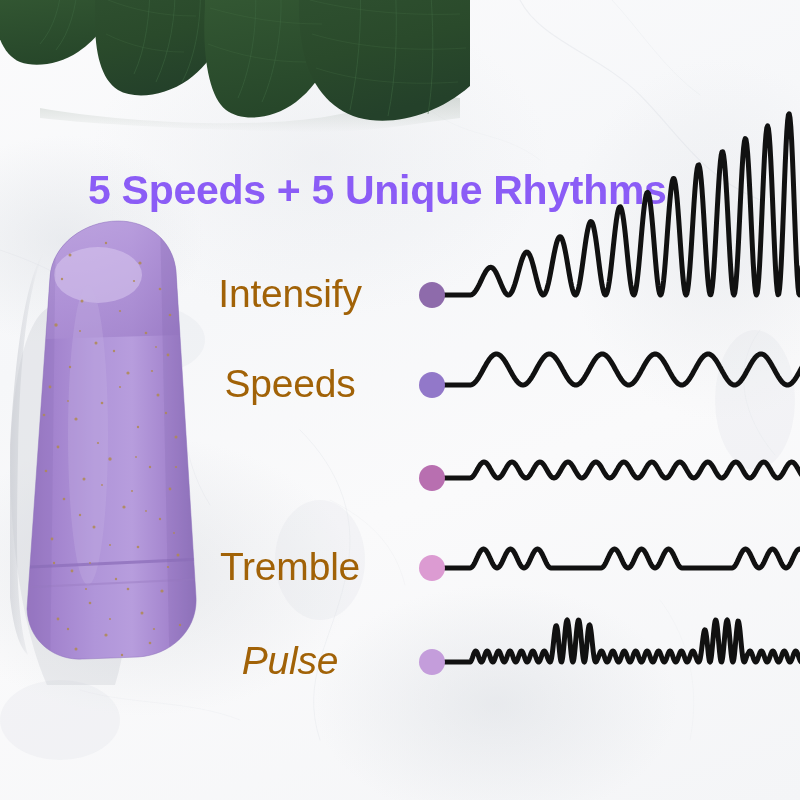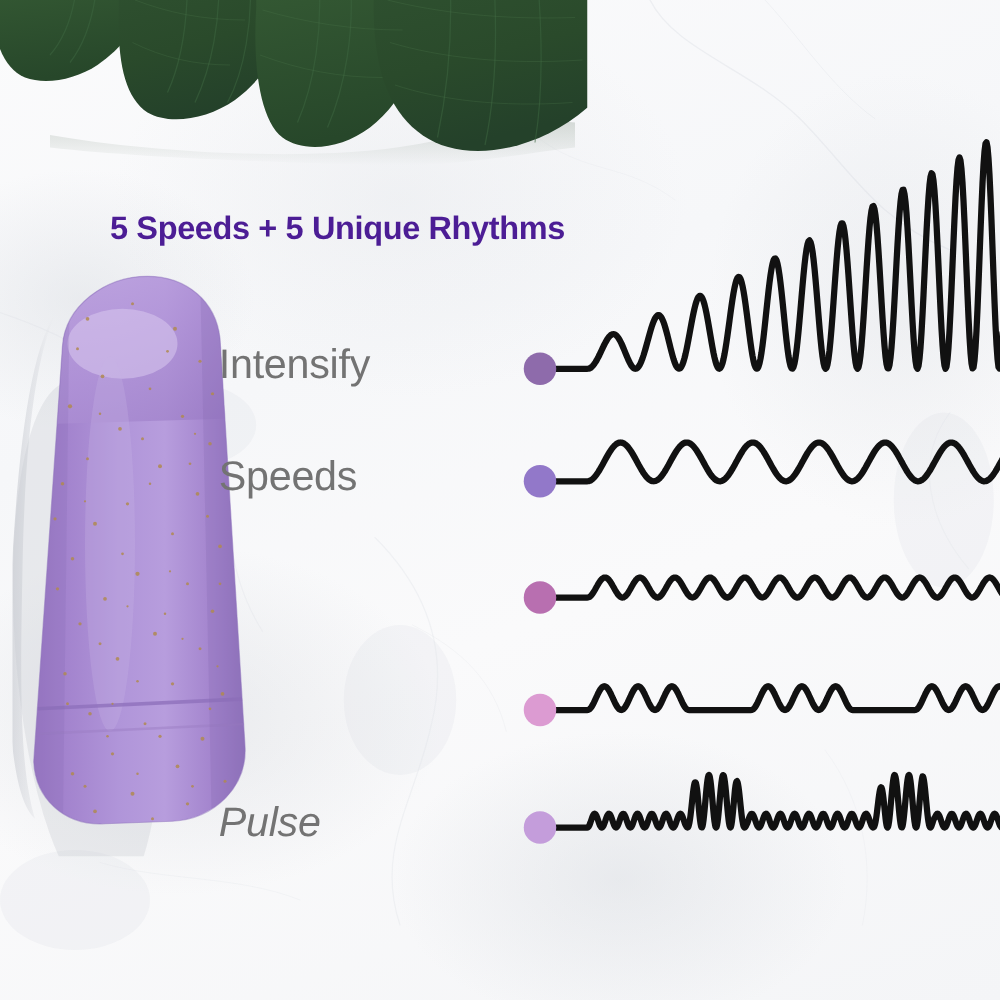--- a/index.html
+++ b/index.html
@@ -35,34 +35,34 @@
 
   
   .product-wrap { position: absolute; left: 10px; top: 215px; width: 220px; height: 470px; }
 
   
   .title {
     position: absolute;
     left: 88px;
     top: 167px;
     width: 640px;
-    font-size: 26px;
+    font-size: 41px;
     font-weight: 700;
-    color: #4c1d95;
+    color: #8b5cf6;
     letter-spacing: -0.3px;
     white-space: nowrap;
   }
 
   
   .row-label {
     position: absolute;
-    text-align: left;
-    font-size: 33px;
+    text-align: center;
+    font-size: 39px;
     font-weight: 400;
-    color: #737373;
+    color: #a16207;
     letter-spacing: -0.2px;
     white-space: nowrap;
     width: 230px;
     left: 175px;
   }
   .wave-layer { position: absolute; inset: 0; pointer-events: none; }
 </style>
 </head>
 <body>
 
@@ -263,20 +263,21 @@
 
       <path d="M108,6 C139,6 163,26 166,56 L186,382 C188,414 162,440 128,442 L74,444
                C42,446 18,424 17,394 L40,62 C42,30 74,6 108,6 Z" fill="none" stroke="#8f74bd" stroke-width="1" opacity="0.5"></path>
     </svg>
   </div>
 
   <div class="title">5 Speeds + 5 Unique Rhythms</div>
 
   <div class="row-label" style="top:272px;">Intensify</div>
   <div class="row-label" style="top:362px;">Speeds</div>
+  <div class="row-label" style="top:545px;">Tremble</div>
   <div class="row-label" style="top:639px;font-style:italic;">Pulse</div>
 
   <svg class="wave-layer" width="800" height="800" viewBox="0 0 800 800">
     <g id="waves" fill="none" stroke="#111111" stroke-width="5" stroke-linecap="round" stroke-linejoin="round">
         <path d="M432,295 L470,295 L470.0,295.0 L470.8,294.9 L471.6,294.7 L472.4,294.3 L473.2,293.7 L474.0,292.9 L474.8,292.0 L475.6,290.9 L476.4,289.7 L477.2,288.4 L478.0,286.9 L478.8,285.4 L479.6,283.8 L480.4,282.1 L481.2,280.4 L482.0,278.7 L482.8,277.0 L483.6,275.4 L484.4,273.9 L485.2,272.5 L486.0,271.1 L486.8,270.0 L487.6,269.0 L488.4,268.3 L489.2,267.7 L490.0,267.4 L490.8,267.3 L491.6,267.4 L492.4,267.8 L493.2,268.5 L494.0,269.4 L494.8,270.5 L495.6,271.8 L496.4,273.3 L497.2,274.9 L498.0,276.7 L498.8,278.6 L499.6,280.5 L500.4,282.5 L501.2,284.4 L502.0,286.3 L502.8,288.1 L503.6,289.8 L504.4,291.3 L505.2,292.6 L506.0,293.6 L506.8,294.4 L507.6,294.9 L508.4,295.0 L509.2,294.8 L510.0,294.3 L510.8,293.4 L511.6,292.2 L512.4,290.7 L513.2,288.8 L514.0,286.7 L514.8,284.3 L515.6,281.7 L516.4,279.0 L517.2,276.1 L518.0,273.2 L518.8,270.3 L519.6,267.4 L520.4,264.6 L521.2,261.9 L522.0,259.5 L522.8,257.4 L523.6,255.5 L524.4,254.1 L525.2,253.0 L526.0,252.3 L526.8,252.1 L527.6,252.3 L528.4,253.0 L529.2,254.1 L530.0,255.7 L530.8,257.6 L531.6,259.9 L532.4,262.6 L533.2,265.5 L534.0,268.5 L534.8,271.8 L535.6,275.0 L536.4,278.3 L537.2,281.4 L538.0,284.4 L538.8,287.2 L539.6,289.6 L540.4,291.6 L541.2,293.2 L542.0,294.3 L542.8,294.9 L543.6,294.9 L544.4,294.4 L545.2,293.2 L546.0,291.5 L546.8,289.3 L547.6,286.5 L548.4,283.3 L549.2,279.7 L550.0,275.7 L550.8,271.5 L551.6,267.2 L552.4,262.8 L553.2,258.5 L554.0,254.3 L554.8,250.4 L555.6,246.8 L556.4,243.6 L557.2,241.0 L558.0,238.9 L558.8,237.5 L559.6,236.7 L560.4,236.7 L561.2,237.4 L562.0,238.8 L562.8,240.9 L563.6,243.6 L564.4,246.9 L565.2,250.7 L566.0,254.9 L566.8,259.4 L567.6,264.1 L568.4,268.8 L569.2,273.5 L570.0,278.0 L570.8,282.3 L571.6,286.0 L572.4,289.2 L573.2,291.8 L574.0,293.7 L574.8,294.8 L575.6,295.0 L576.4,294.3 L577.2,292.8 L578.0,290.5 L578.8,287.3 L579.6,283.4 L580.4,278.8 L581.2,273.7 L582.0,268.2 L582.8,262.4 L583.6,256.5 L584.4,250.5 L585.2,244.8 L586.0,239.4 L586.8,234.5 L587.6,230.2 L588.4,226.7 L589.2,224.0 L590.0,222.2 L590.8,221.5 L591.6,221.8 L592.4,223.1 L593.2,225.4 L594.0,228.7 L594.8,232.8 L595.6,237.7 L596.4,243.2 L597.2,249.2 L598.0,255.4 L598.8,261.8 L599.6,268.1 L600.4,274.1 L601.2,279.7 L602.0,284.6 L602.8,288.7 L603.6,291.9 L604.4,294.0 L605.2,294.9 L606.0,294.7 L606.8,293.3 L607.6,290.7 L608.4,286.9 L609.2,282.1 L610.0,276.4 L610.8,269.9 L611.6,262.8 L612.4,255.3 L613.2,247.7 L614.0,240.2 L614.8,232.9 L615.6,226.2 L616.4,220.2 L617.2,215.1 L618.0,211.1 L618.8,208.3 L619.6,206.9 L620.4,206.8 L621.2,208.2 L622.0,210.9 L622.8,214.9 L623.6,220.1 L624.4,226.3 L625.2,233.3 L626.0,240.9 L626.8,248.9 L627.6,257.0 L628.4,264.9 L629.2,272.3 L630.0,279.1 L630.8,284.9 L631.6,289.5 L632.4,292.8 L633.2,294.6 L634.0,294.9 L634.8,293.6 L635.6,290.7 L636.4,286.3 L637.2,280.4 L638.0,273.4 L638.8,265.4 L639.6,256.6 L640.4,247.4 L641.2,238.0 L642.0,228.8 L642.8,220.0 L643.6,212.0 L644.4,205.1 L645.2,199.5 L646.0,195.4 L646.8,193.0 L647.6,192.3 L648.4,193.5 L649.2,196.4 L650.0,201.0 L650.8,207.2 L651.6,214.7 L652.4,223.3 L653.2,232.6 L654.0,242.4 L654.8,252.2 L655.6,261.8 L656.4,270.7 L657.2,278.7 L658.0,285.3 L658.8,290.4 L659.6,293.6 L660.4,295.0 L661.2,294.3 L662.0,291.6 L662.8,286.9 L663.6,280.5 L664.4,272.4 L665.2,263.0 L666.0,252.6 L666.8,241.6 L667.6,230.3 L668.4,219.3 L669.2,208.9 L670.0,199.5 L670.8,191.5 L671.6,185.2 L672.4,180.8 L673.2,178.6 L674.0,178.6 L674.8,180.9 L675.6,185.3 L676.4,191.8 L677.2,200.1 L678.0,209.9 L678.8,220.7 L679.6,232.3 L680.4,244.0 L681.2,255.5 L682.0,266.2 L682.8,275.8 L683.6,283.7 L684.4,289.8 L685.2,293.6 L686.0,295.0 L686.8,293.9 L687.6,290.3 L688.4,284.4 L689.2,276.3 L690.0,266.3 L690.8,254.8 L691.6,242.3 L692.4,229.2 L693.2,216.1 L694.0,203.6 L694.8,192.1 L695.6,182.1 L696.4,174.1 L697.2,168.4 L698.0,165.3 L698.8,164.9 L699.6,167.2 L700.4,172.2 L701.2,179.7 L702.0,189.4 L702.8,200.9 L703.6,213.6 L704.4,227.1 L705.2,240.8 L706.0,254.0 L706.8,266.1 L707.6,276.7 L708.4,285.2 L709.2,291.2 L710.0,294.5 L710.8,294.7 L711.6,292.0 L712.4,286.3 L713.2,277.9 L714.0,267.0 L714.8,254.3 L715.6,240.1 L716.4,225.2 L717.2,210.1 L718.0,195.6 L718.8,182.3 L719.6,170.8 L720.4,161.6 L721.2,155.2 L722.0,151.9 L722.8,151.8 L723.6,155.1 L724.4,161.5 L725.2,170.7 L726.0,182.5 L726.8,196.2 L727.6,211.2 L728.4,226.8 L729.2,242.3 L730.0,256.9 L730.8,269.9 L731.6,280.7 L732.4,288.7 L733.2,293.6 L734.0,295.0 L734.8,292.8 L735.6,287.1 L736.4,278.1 L737.2,266.2 L738.0,251.9 L738.8,236.0 L739.6,219.0 L740.4,202.0 L741.2,185.6 L742.0,170.6 L742.8,157.9 L743.6,148.0 L744.4,141.5 L745.2,138.6 L746.0,139.6 L746.8,144.5 L747.6,152.9 L748.4,164.6 L749.2,178.9 L750.0,195.2 L750.8,212.6 L751.6,230.3 L752.4,247.3 L753.2,262.8 L754.0,275.9 L754.8,286.0 L755.6,292.5 L756.4,295.0 L757.2,293.3 L758.0,287.5 L758.8,277.9 L759.6,264.8 L760.4,248.9 L761.2,231.1 L762.0,212.1 L762.8,193.0 L763.6,174.8 L764.4,158.3 L765.2,144.6 L766.0,134.2 L766.8,127.9 L767.6,125.9 L768.4,128.4 L769.2,135.3 L770.0,146.2 L770.8,160.6 L771.6,177.7 L772.4,196.6 L773.2,216.3 L774.0,235.8 L774.8,253.9 L775.6,269.6 L776.4,282.1 L777.2,290.7 L778.0,294.7 L778.8,294.0 L779.6,288.5 L780.4,278.5 L781.2,264.4 L782.0,247.0 L782.8,227.3 L783.6,206.3 L784.4,185.1 L785.2,164.9 L786.0,146.9 L786.8,132.0 L787.6,121.1 L788.4,114.9 L789.2,113.8 L790.0,117.7 L790.8,126.6 L791.6,140.0 L792.4,157.0 L793.2,176.8 L794.0,198.3 L794.8,220.1 L795.6,241.1 L796.4,260.0 L797.2,275.6 L798.0,287.1 L798.8,293.6 L799.6,294.8 L800.4,290.5 L801.2,281.0 L802.0,266.6"></path>
         <path d="M432,385 L470,385 L470.0,385.0 L470.8,384.9 L471.6,384.7 L472.4,384.4 L473.2,383.9 L474.0,383.3 L474.8,382.5 L475.6,381.7 L476.4,380.7 L477.2,379.7 L478.0,378.5 L478.8,377.3 L479.6,376.0 L480.4,374.6 L481.2,373.2 L482.0,371.8 L482.8,370.3 L483.6,368.8 L484.4,367.3 L485.2,365.9 L486.0,364.5 L486.8,363.1 L487.6,361.8 L488.4,360.6 L489.2,359.4 L490.0,358.3 L490.8,357.4 L491.6,356.5 L492.4,355.8 L493.2,355.1 L494.0,354.7 L494.8,354.3 L495.6,354.1 L496.4,354.0 L497.2,354.1 L498.0,354.3 L498.8,354.6 L499.6,355.1 L500.4,355.7 L501.2,356.4 L502.0,357.2 L502.8,358.2 L503.6,359.3 L504.4,360.4 L505.2,361.6 L506.0,362.9 L506.8,364.3 L507.6,365.7 L508.4,367.1 L509.2,368.6 L510.0,370.1 L510.8,371.6 L511.6,373.0 L512.4,374.4 L513.2,375.8 L514.0,377.1 L514.8,378.4 L515.6,379.5 L516.4,380.6 L517.2,381.6 L518.0,382.4 L518.8,383.2 L519.6,383.8 L520.4,384.3 L521.2,384.7 L522.0,384.9 L522.8,385.0 L523.6,384.9 L524.4,384.8 L525.2,384.4 L526.0,384.0 L526.8,383.4 L527.6,382.7 L528.4,381.8 L529.2,380.9 L530.0,379.8 L530.8,378.7 L531.6,377.5 L532.4,376.2 L533.2,374.8 L534.0,373.4 L534.8,372.0 L535.6,370.5 L536.4,369.0 L537.2,367.5 L538.0,366.1 L538.8,364.7 L539.6,363.3 L540.4,362.0 L541.2,360.7 L542.0,359.6 L542.8,358.5 L543.6,357.5 L544.4,356.6 L545.2,355.9 L546.0,355.2 L546.8,354.7 L547.6,354.3 L548.4,354.1 L549.2,354.0 L550.0,354.0 L550.8,354.2 L551.6,354.5 L552.4,355.0 L553.2,355.6 L554.0,356.3 L554.8,357.1 L555.6,358.1 L556.4,359.1 L557.2,360.2 L558.0,361.5 L558.8,362.8 L559.6,364.1 L560.4,365.5 L561.2,366.9 L562.0,368.4 L562.8,369.9 L563.6,371.3 L564.4,372.8 L565.2,374.2 L566.0,375.6 L566.8,376.9 L567.6,378.2 L568.4,379.4 L569.2,380.5 L570.0,381.4 L570.8,382.3 L571.6,383.1 L572.4,383.7 L573.2,384.3 L574.0,384.6 L574.8,384.9 L575.6,385.0 L576.4,385.0 L577.2,384.8 L578.0,384.5 L578.8,384.0 L579.6,383.5 L580.4,382.8 L581.2,381.9 L582.0,381.0 L582.8,380.0 L583.6,378.8 L584.4,377.6 L585.2,376.3 L586.0,375.0 L586.8,373.6 L587.6,372.2 L588.4,370.7 L589.2,369.2 L590.0,367.8 L590.8,366.3 L591.6,364.9 L592.4,363.5 L593.2,362.2 L594.0,360.9 L594.8,359.7 L595.6,358.6 L596.4,357.6 L597.2,356.7 L598.0,356.0 L598.8,355.3 L599.6,354.8 L600.4,354.4 L601.2,354.1 L602.0,354.0 L602.8,354.0 L603.6,354.2 L604.4,354.5 L605.2,354.9 L606.0,355.5 L606.8,356.2 L607.6,357.0 L608.4,357.9 L609.2,359.0 L610.0,360.1 L610.8,361.3 L611.6,362.6 L612.4,363.9 L613.2,365.3 L614.0,366.7 L614.8,368.2 L615.6,369.7 L616.4,371.1 L617.2,372.6 L618.0,374.0 L618.8,375.4 L619.6,376.7 L620.4,378.0 L621.2,379.2 L622.0,380.3 L622.8,381.3 L623.6,382.2 L624.4,383.0 L625.2,383.7 L626.0,384.2 L626.8,384.6 L627.6,384.9 L628.4,385.0 L629.2,385.0 L630.0,384.8 L630.8,384.5 L631.6,384.1 L632.4,383.6 L633.2,382.9 L634.0,382.1 L634.8,381.1 L635.6,380.1 L636.4,379.0 L637.2,377.8 L638.0,376.5 L638.8,375.2 L639.6,373.8 L640.4,372.4 L641.2,370.9 L642.0,369.4 L642.8,368.0 L643.6,366.5 L644.4,365.1 L645.2,363.7 L646.0,362.3 L646.8,361.1 L647.6,359.9 L648.4,358.8 L649.2,357.8 L650.0,356.8 L650.8,356.1 L651.6,355.4 L652.4,354.8 L653.2,354.4 L654.0,354.2 L654.8,354.0 L655.6,354.0 L656.4,354.2 L657.2,354.4 L658.0,354.9 L658.8,355.4 L659.6,356.1 L660.4,356.9 L661.2,357.8 L662.0,358.8 L662.8,359.9 L663.6,361.1 L664.4,362.4 L665.2,363.7 L666.0,365.1 L666.8,366.5 L667.6,368.0 L668.4,369.5 L669.2,370.9 L670.0,372.4 L670.8,373.8 L671.6,375.2 L672.4,376.6 L673.2,377.8 L674.0,379.0 L674.8,380.2 L675.6,381.2 L676.4,382.1 L677.2,382.9 L678.0,383.6 L678.8,384.1 L679.6,384.5 L680.4,384.8 L681.2,385.0 L682.0,385.0 L682.8,384.9 L683.6,384.6 L684.4,384.2 L685.2,383.6 L686.0,383.0 L686.8,382.2 L687.6,381.3 L688.4,380.3 L689.2,379.2 L690.0,378.0 L690.8,376.7 L691.6,375.4 L692.4,374.0 L693.2,372.5 L694.0,371.1 L694.8,369.6 L695.6,368.2 L696.4,366.7 L697.2,365.3 L698.0,363.9 L698.8,362.5 L699.6,361.2 L700.4,360.0 L701.2,358.9 L702.0,357.9 L702.8,357.0 L703.6,356.2 L704.4,355.5 L705.2,354.9 L706.0,354.5 L706.8,354.2 L707.6,354.0 L708.4,354.0 L709.2,354.1 L710.0,354.4 L710.8,354.8 L711.6,355.3 L712.4,356.0 L713.2,356.8 L714.0,357.7 L714.8,358.7 L715.6,359.8 L716.4,360.9 L717.2,362.2 L718.0,363.5 L718.8,364.9 L719.6,366.4 L720.4,367.8 L721.2,369.3 L722.0,370.7 L722.8,372.2 L723.6,373.6 L724.4,375.0 L725.2,376.4 L726.0,377.7 L726.8,378.9 L727.6,380.0 L728.4,381.0 L729.2,382.0 L730.0,382.8 L730.8,383.5 L731.6,384.1 L732.4,384.5 L733.2,384.8 L734.0,385.0 L734.8,385.0 L735.6,384.9 L736.4,384.6 L737.2,384.2 L738.0,383.7 L738.8,383.1 L739.6,382.3 L740.4,381.4 L741.2,380.4 L742.0,379.3 L742.8,378.1 L743.6,376.9 L744.4,375.6 L745.2,374.2 L746.0,372.7 L746.8,371.3 L747.6,369.8 L748.4,368.4 L749.2,366.9 L750.0,365.5 L750.8,364.1 L751.6,362.7 L752.4,361.4 L753.2,360.2 L754.0,359.1 L754.8,358.0 L755.6,357.1 L756.4,356.3 L757.2,355.6 L758.0,355.0 L758.8,354.5 L759.6,354.2 L760.4,354.0 L761.2,354.0 L762.0,354.1 L762.8,354.4 L763.6,354.7 L764.4,355.2 L765.2,355.9 L766.0,356.6 L766.8,357.5 L767.6,358.5 L768.4,359.6 L769.2,360.8 L770.0,362.0 L770.8,363.4 L771.6,364.7 L772.4,366.2 L773.2,367.6 L774.0,369.1 L774.8,370.5 L775.6,372.0 L776.4,373.4 L777.2,374.8 L778.0,376.2 L778.8,377.5 L779.6,378.7 L780.4,379.9 L781.2,380.9 L782.0,381.9 L782.8,382.7 L783.6,383.4 L784.4,384.0 L785.2,384.4 L786.0,384.8 L786.8,385.0 L787.6,385.0 L788.4,384.9 L789.2,384.7 L790.0,384.3 L790.8,383.8 L791.6,383.2 L792.4,382.4 L793.2,381.5 L794.0,380.6 L794.8,379.5 L795.6,378.3 L796.4,377.1 L797.2,375.7 L798.0,374.4 L798.8,372.9 L799.6,371.5 L800.4,370.0 L801.2,368.6 L802.0,367.1"></path>
         <path d="M432,478 L470,478 L470.0,478.0 L470.6,477.9 L471.2,477.7 L471.8,477.4 L472.4,476.9 L473.0,476.3 L473.6,475.5 L474.2,474.7 L474.8,473.8 L475.4,472.8 L476.0,471.8 L476.6,470.7 L477.2,469.6 L477.8,468.6 L478.4,467.5 L479.0,466.5 L479.6,465.6 L480.2,464.7 L480.8,464.0 L481.4,463.3 L482.0,462.8 L482.6,462.4 L483.2,462.1 L483.8,462.0 L484.4,462.0 L485.0,462.2 L485.6,462.5 L486.2,463.0 L486.8,463.5 L487.4,464.2 L488.0,465.0 L488.6,465.9 L489.2,466.9 L489.8,467.9 L490.4,469.0 L491.0,470.0 L491.6,471.1 L492.2,472.2 L492.8,473.2 L493.4,474.1 L494.0,475.0 L494.6,475.8 L495.2,476.5 L495.8,477.1 L496.4,477.5 L497.0,477.8 L497.6,478.0 L498.2,478.0 L498.8,477.9 L499.4,477.6 L500.0,477.2 L500.6,476.6 L501.2,476.0 L501.8,475.2 L502.4,474.4 L503.0,473.4 L503.6,472.4 L504.2,471.4 L504.8,470.3 L505.4,469.2 L506.0,468.2 L506.6,467.1 L507.2,466.2 L507.8,465.2 L508.4,464.4 L509.0,463.7 L509.6,463.1 L510.2,462.6 L510.8,462.3 L511.4,462.1 L512.0,462.0 L512.6,462.1 L513.2,462.3 L513.8,462.7 L514.4,463.2 L515.0,463.8 L515.6,464.5 L516.2,465.4 L516.8,466.3 L517.4,467.3 L518.0,468.3 L518.6,469.4 L519.2,470.4 L519.8,471.5 L520.4,472.6 L521.0,473.6 L521.6,474.5 L522.2,475.3 L522.8,476.1 L523.4,476.7 L524.0,477.2 L524.6,477.6 L525.2,477.9 L525.8,478.0 L526.4,478.0 L527.0,477.8 L527.6,477.5 L528.2,477.0 L528.8,476.4 L529.4,475.7 L530.0,474.9 L530.6,474.0 L531.2,473.0 L531.8,472.0 L532.4,471.0 L533.0,469.9 L533.6,468.8 L534.2,467.8 L534.8,466.7 L535.4,465.8 L536.0,464.9 L536.6,464.1 L537.2,463.5 L537.8,462.9 L538.4,462.5 L539.0,462.2 L539.6,462.0 L540.2,462.0 L540.8,462.2 L541.4,462.4 L542.0,462.8 L542.6,463.4 L543.2,464.1 L543.8,464.8 L544.4,465.7 L545.0,466.7 L545.6,467.7 L546.2,468.7 L546.8,469.8 L547.4,470.9 L548.0,471.9 L548.6,472.9 L549.2,473.9 L549.8,474.8 L550.4,475.6 L551.0,476.3 L551.6,476.9 L552.2,477.4 L552.8,477.7 L553.4,477.9 L554.0,478.0 L554.6,477.9 L555.2,477.7 L555.8,477.3 L556.4,476.8 L557.0,476.2 L557.6,475.4 L558.2,474.6 L558.8,473.6 L559.4,472.7 L560.0,471.6 L560.6,470.6 L561.2,469.5 L561.8,468.4 L562.4,467.4 L563.0,466.4 L563.6,465.5 L564.2,464.6 L564.8,463.9 L565.4,463.2 L566.0,462.7 L566.6,462.3 L567.2,462.1 L567.8,462.0 L568.4,462.0 L569.0,462.2 L569.6,462.6 L570.2,463.0 L570.8,463.6 L571.4,464.3 L572.0,465.2 L572.6,466.1 L573.2,467.0 L573.8,468.1 L574.4,469.1 L575.0,470.2 L575.6,471.3 L576.2,472.3 L576.8,473.3 L577.4,474.3 L578.0,475.1 L578.6,475.9 L579.2,476.6 L579.8,477.1 L580.4,477.6 L581.0,477.8 L581.6,478.0 L582.2,478.0 L582.8,477.8 L583.4,477.5 L584.0,477.1 L584.6,476.6 L585.2,475.9 L585.8,475.1 L586.4,474.2 L587.0,473.3 L587.6,472.3 L588.2,471.2 L588.8,470.1 L589.4,469.1 L590.0,468.0 L590.6,467.0 L591.2,466.0 L591.8,465.1 L592.4,464.3 L593.0,463.6 L593.6,463.0 L594.2,462.6 L594.8,462.2 L595.4,462.0 L596.0,462.0 L596.6,462.1 L597.2,462.4 L597.8,462.7 L598.4,463.3 L599.0,463.9 L599.6,464.6 L600.2,465.5 L600.8,466.4 L601.4,467.4 L602.0,468.5 L602.6,469.5 L603.2,470.6 L603.8,471.7 L604.4,472.7 L605.0,473.7 L605.6,474.6 L606.2,475.4 L606.8,476.2 L607.4,476.8 L608.0,477.3 L608.6,477.7 L609.2,477.9 L609.8,478.0 L610.4,477.9 L611.0,477.7 L611.6,477.4 L612.2,476.9 L612.8,476.3 L613.4,475.6 L614.0,474.8 L614.6,473.9 L615.2,472.9 L615.8,471.9 L616.4,470.8 L617.0,469.7 L617.6,468.7 L618.2,467.6 L618.8,466.6 L619.4,465.7 L620.0,464.8 L620.6,464.0 L621.2,463.4 L621.8,462.8 L622.4,462.4 L623.0,462.1 L623.6,462.0 L624.2,462.0 L624.8,462.2 L625.4,462.5 L626.0,462.9 L626.6,463.5 L627.2,464.2 L627.8,465.0 L628.4,465.8 L629.0,466.8 L629.6,467.8 L630.2,468.9 L630.8,469.9 L631.4,471.0 L632.0,472.1 L632.6,473.1 L633.2,474.0 L633.8,474.9 L634.4,475.7 L635.0,476.4 L635.6,477.0 L636.2,477.5 L636.8,477.8 L637.4,478.0 L638.0,478.0 L638.6,477.9 L639.2,477.6 L639.8,477.2 L640.4,476.7 L641.0,476.1 L641.6,475.3 L642.2,474.4 L642.8,473.5 L643.4,472.5 L644.0,471.5 L644.6,470.4 L645.2,469.3 L645.8,468.3 L646.4,467.2 L647.0,466.2 L647.6,465.3 L648.2,464.5 L648.8,463.8 L649.4,463.2 L650.0,462.7 L650.6,462.3 L651.2,462.1 L651.8,462.0 L652.4,462.1 L653.0,462.3 L653.6,462.6 L654.2,463.1 L654.8,463.7 L655.4,464.5 L656.0,465.3 L656.6,466.2 L657.2,467.2 L657.8,468.2 L658.4,469.3 L659.0,470.3 L659.6,471.4 L660.2,472.5 L660.8,473.5 L661.4,474.4 L662.0,475.3 L662.6,476.0 L663.2,476.7 L663.8,477.2 L664.4,477.6 L665.0,477.9 L665.6,478.0 L666.2,478.0 L666.8,477.8 L667.4,477.5 L668.0,477.0 L668.6,476.5 L669.2,475.8 L669.8,475.0 L670.4,474.1 L671.0,473.1 L671.6,472.1 L672.2,471.1 L672.8,470.0 L673.4,468.9 L674.0,467.9 L674.6,466.8 L675.2,465.9 L675.8,465.0 L676.4,464.2 L677.0,463.5 L677.6,462.9 L678.2,462.5 L678.8,462.2 L679.4,462.0 L680.0,462.0 L680.6,462.1 L681.2,462.4 L681.8,462.8 L682.4,463.3 L683.0,464.0 L683.6,464.8 L684.2,465.6 L684.8,466.6 L685.4,467.6 L686.0,468.6 L686.6,469.7 L687.2,470.7 L687.8,471.8 L688.4,472.8 L689.0,473.8 L689.6,474.7 L690.2,475.6 L690.8,476.3 L691.4,476.9 L692.0,477.4 L692.6,477.7 L693.2,477.9 L693.8,478.0 L694.4,477.9 L695.0,477.7 L695.6,477.3 L696.2,476.8 L696.8,476.2 L697.4,475.5 L698.0,474.7 L698.6,473.7 L699.2,472.8 L699.8,471.7 L700.4,470.7 L701.0,469.6 L701.6,468.5 L702.2,467.5 L702.8,466.5 L703.4,465.5 L704.0,464.7 L704.6,463.9 L705.2,463.3 L705.8,462.8 L706.4,462.4 L707.0,462.1 L707.6,462.0 L708.2,462.0 L708.8,462.2 L709.4,462.5 L710.0,463.0 L710.6,463.6 L711.2,464.3 L711.8,465.1 L712.4,466.0 L713.0,466.9 L713.6,467.9 L714.2,469.0 L714.8,470.1 L715.4,471.2 L716.0,472.2 L716.6,473.2 L717.2,474.2 L717.8,475.1 L718.4,475.8 L719.0,476.5 L719.6,477.1 L720.2,477.5 L720.8,477.8 L721.4,478.0 L722.0,478.0 L722.6,477.9 L723.2,477.6 L723.8,477.2 L724.4,476.6 L725.0,476.0 L725.6,475.2 L726.2,474.3 L726.8,473.4 L727.4,472.4 L728.0,471.3 L728.6,470.3 L729.2,469.2 L729.8,468.1 L730.4,467.1 L731.0,466.1 L731.6,465.2 L732.2,464.4 L732.8,463.7 L733.4,463.1 L734.0,462.6 L734.6,462.3 L735.2,462.1 L735.8,462.0 L736.4,462.1 L737.0,462.3 L737.6,462.7 L738.2,463.2 L738.8,463.8 L739.4,464.6 L740.0,465.4 L740.6,466.3 L741.2,467.3 L741.8,468.3 L742.4,469.4 L743.0,470.5 L743.6,471.6 L744.2,472.6 L744.8,473.6 L745.4,474.5 L746.0,475.4 L746.6,476.1 L747.2,476.8 L747.8,477.3 L748.4,477.7 L749.0,477.9 L749.6,478.0 L750.2,478.0 L750.8,477.8 L751.4,477.4 L752.0,477.0 L752.6,476.4 L753.2,475.7 L753.8,474.9 L754.4,474.0 L755.0,473.0 L755.6,472.0 L756.2,470.9 L756.8,469.8 L757.4,468.8 L758.0,467.7 L758.6,466.7 L759.2,465.8 L759.8,464.9 L760.4,464.1 L761.0,463.4 L761.6,462.9 L762.2,462.5 L762.8,462.2 L763.4,462.0 L764.0,462.0 L764.6,462.2 L765.2,462.4 L765.8,462.9 L766.4,463.4 L767.0,464.1 L767.6,464.9 L768.2,465.7 L768.8,466.7 L769.4,467.7 L770.0,468.7 L770.6,469.8 L771.2,470.9 L771.8,472.0 L772.4,473.0 L773.0,474.0 L773.6,474.9 L774.2,475.7 L774.8,476.4 L775.4,477.0 L776.0,477.4 L776.6,477.8 L777.2,478.0 L777.8,478.0 L778.4,477.9 L779.0,477.7 L779.6,477.3 L780.2,476.8 L780.8,476.1 L781.4,475.4 L782.0,474.5 L782.6,473.6 L783.2,472.6 L783.8,471.6 L784.4,470.5 L785.0,469.4 L785.6,468.4 L786.2,467.3 L786.8,466.3 L787.4,465.4 L788.0,464.6 L788.6,463.8 L789.2,463.2 L789.8,462.7 L790.4,462.3 L791.0,462.1 L791.6,462.0 L792.2,462.1 L792.8,462.3 L793.4,462.6 L794.0,463.1 L794.6,463.7 L795.2,464.4 L795.8,465.2 L796.4,466.1 L797.0,467.1 L797.6,468.1 L798.2,469.2 L798.8,470.2 L799.4,471.3 L800.0,472.4 L800.6,473.4 L801.2,474.3 L801.8,475.2"></path>
         <path d="M432,568 L470,568 L470.0,568.0 L470.5,567.9 L471.0,567.7 L471.5,567.4 L472.0,567.0 L472.5,566.4 L473.0,565.8 L473.5,565.0 L474.0,564.2 L474.5,563.3 L475.0,562.3 L475.5,561.2 L476.0,560.1 L476.5,559.1 L477.0,557.9 L477.5,556.9 L478.0,555.8 L478.5,554.7 L479.0,553.8 L479.5,552.8 L480.0,552.0 L480.5,551.2 L481.0,550.6 L481.5,550.0 L482.0,549.6 L482.5,549.3 L483.0,549.1 L483.5,549.0 L484.0,549.1 L484.5,549.3 L485.0,549.6 L485.5,550.0 L486.0,550.6 L486.5,551.2 L487.0,552.0 L487.5,552.8 L488.0,553.8 L488.5,554.7 L489.0,555.8 L489.5,556.9 L490.0,557.9 L490.5,559.1 L491.0,560.1 L491.5,561.2 L492.0,562.3 L492.5,563.3 L493.0,564.2 L493.5,565.0 L494.0,565.8 L494.5,566.4 L495.0,567.0 L495.5,567.4 L496.0,567.7 L496.5,567.9 L497.0,568.0 L497.5,567.9 L498.0,567.7 L498.5,567.4 L499.0,567.0 L499.5,566.4 L500.0,565.8 L500.5,565.0 L501.0,564.2 L501.5,563.3 L502.0,562.3 L502.5,561.2 L503.0,560.1 L503.5,559.1 L504.0,557.9 L504.5,556.9 L505.0,555.8 L505.5,554.7 L506.0,553.8 L506.5,552.8 L507.0,552.0 L507.5,551.2 L508.0,550.6 L508.5,550.0 L509.0,549.6 L509.5,549.3 L510.0,549.1 L510.5,549.0 L511.0,549.1 L511.5,549.3 L512.0,549.6 L512.5,550.0 L513.0,550.6 L513.5,551.2 L514.0,552.0 L514.5,552.8 L515.0,553.8 L515.5,554.7 L516.0,555.8 L516.5,556.9 L517.0,557.9 L517.5,559.1 L518.0,560.1 L518.5,561.2 L519.0,562.3 L519.5,563.3 L520.0,564.2 L520.5,565.0 L521.0,565.8 L521.5,566.4 L522.0,567.0 L522.5,567.4 L523.0,567.7 L523.5,567.9 L524.0,568.0 L524.5,567.9 L525.0,567.7 L525.5,567.4 L526.0,567.0 L526.5,566.4 L527.0,565.8 L527.5,565.0 L528.0,564.2 L528.5,563.3 L529.0,562.3 L529.5,561.2 L530.0,560.1 L530.5,559.1 L531.0,557.9 L531.5,556.9 L532.0,555.8 L532.5,554.7 L533.0,553.8 L533.5,552.8 L534.0,552.0 L534.5,551.2 L535.0,550.6 L535.5,550.0 L536.0,549.6 L536.5,549.3 L537.0,549.1 L537.5,549.0 L538.0,549.1 L538.5,549.3 L539.0,549.6 L539.5,550.0 L540.0,550.6 L540.5,551.2 L541.0,552.0 L541.5,552.8 L542.0,553.8 L542.5,554.7 L543.0,555.8 L543.5,556.9 L544.0,557.9 L544.5,559.1 L545.0,560.1 L545.5,561.2 L546.0,562.3 L546.5,563.3 L547.0,564.2 L547.5,565.0 L548.0,565.8 L548.5,566.4 L549.0,567.0 L549.5,567.4 L550.0,567.7 L550.5,567.9 L551.0,568.0 L551.5,568.0 L552.0,568.0 L552.5,568.0 L553.0,568.0 L553.5,568.0 L554.0,568.0 L554.5,568.0 L555.0,568.0 L555.5,568.0 L556.0,568.0 L556.5,568.0 L557.0,568.0 L557.5,568.0 L558.0,568.0 L558.5,568.0 L559.0,568.0 L559.5,568.0 L560.0,568.0 L560.5,568.0 L561.0,568.0 L561.5,568.0 L562.0,568.0 L562.5,568.0 L563.0,568.0 L563.5,568.0 L564.0,568.0 L564.5,568.0 L565.0,568.0 L565.5,568.0 L566.0,568.0 L566.5,568.0 L567.0,568.0 L567.5,568.0 L568.0,568.0 L568.5,568.0 L569.0,568.0 L569.5,568.0 L570.0,568.0 L570.5,568.0 L571.0,568.0 L571.5,568.0 L572.0,568.0 L572.5,568.0 L573.0,568.0 L573.5,568.0 L574.0,568.0 L574.5,568.0 L575.0,568.0 L575.5,568.0 L576.0,568.0 L576.5,568.0 L577.0,568.0 L577.5,568.0 L578.0,568.0 L578.5,568.0 L579.0,568.0 L579.5,568.0 L580.0,568.0 L580.5,568.0 L581.0,568.0 L581.5,568.0 L582.0,568.0 L582.5,568.0 L583.0,568.0 L583.5,568.0 L584.0,568.0 L584.5,568.0 L585.0,568.0 L585.5,568.0 L586.0,568.0 L586.5,568.0 L587.0,568.0 L587.5,568.0 L588.0,568.0 L588.5,568.0 L589.0,568.0 L589.5,568.0 L590.0,568.0 L590.5,568.0 L591.0,568.0 L591.5,568.0 L592.0,568.0 L592.5,568.0 L593.0,568.0 L593.5,568.0 L594.0,568.0 L594.5,568.0 L595.0,568.0 L595.5,568.0 L596.0,568.0 L596.5,568.0 L597.0,568.0 L597.5,568.0 L598.0,568.0 L598.5,568.0 L599.0,568.0 L599.5,568.0 L600.0,568.0 L600.5,568.0 L601.0,568.0 L601.5,567.9 L602.0,567.7 L602.5,567.4 L603.0,567.0 L603.5,566.4 L604.0,565.8 L604.5,565.0 L605.0,564.2 L605.5,563.3 L606.0,562.3 L606.5,561.2 L607.0,560.1 L607.5,559.1 L608.0,557.9 L608.5,556.9 L609.0,555.8 L609.5,554.7 L610.0,553.8 L610.5,552.8 L611.0,552.0 L611.5,551.2 L612.0,550.6 L612.5,550.0 L613.0,549.6 L613.5,549.3 L614.0,549.1 L614.5,549.0 L615.0,549.1 L615.5,549.3 L616.0,549.6 L616.5,550.0 L617.0,550.6 L617.5,551.2 L618.0,552.0 L618.5,552.8 L619.0,553.8 L619.5,554.7 L620.0,555.8 L620.5,556.9 L621.0,557.9 L621.5,559.1 L622.0,560.1 L622.5,561.2 L623.0,562.3 L623.5,563.3 L624.0,564.2 L624.5,565.0 L625.0,565.8 L625.5,566.4 L626.0,567.0 L626.5,567.4 L627.0,567.7 L627.5,567.9 L628.0,568.0 L628.5,567.9 L629.0,567.7 L629.5,567.4 L630.0,567.0 L630.5,566.4 L631.0,565.8 L631.5,565.0 L632.0,564.2 L632.5,563.3 L633.0,562.3 L633.5,561.2 L634.0,560.1 L634.5,559.1 L635.0,557.9 L635.5,556.9 L636.0,555.8 L636.5,554.7 L637.0,553.8 L637.5,552.8 L638.0,552.0 L638.5,551.2 L639.0,550.6 L639.5,550.0 L640.0,549.6 L640.5,549.3 L641.0,549.1 L641.5,549.0 L642.0,549.1 L642.5,549.3 L643.0,549.6 L643.5,550.0 L644.0,550.6 L644.5,551.2 L645.0,552.0 L645.5,552.8 L646.0,553.8 L646.5,554.7 L647.0,555.8 L647.5,556.9 L648.0,557.9 L648.5,559.1 L649.0,560.1 L649.5,561.2 L650.0,562.3 L650.5,563.3 L651.0,564.2 L651.5,565.0 L652.0,565.8 L652.5,566.4 L653.0,567.0 L653.5,567.4 L654.0,567.7 L654.5,567.9 L655.0,568.0 L655.5,567.9 L656.0,567.7 L656.5,567.4 L657.0,567.0 L657.5,566.4 L658.0,565.8 L658.5,565.0 L659.0,564.2 L659.5,563.3 L660.0,562.3 L660.5,561.2 L661.0,560.1 L661.5,559.1 L662.0,557.9 L662.5,556.9 L663.0,555.8 L663.5,554.7 L664.0,553.8 L664.5,552.8 L665.0,552.0 L665.5,551.2 L666.0,550.6 L666.5,550.0 L667.0,549.6 L667.5,549.3 L668.0,549.1 L668.5,549.0 L669.0,549.1 L669.5,549.3 L670.0,549.6 L670.5,550.0 L671.0,550.6 L671.5,551.2 L672.0,552.0 L672.5,552.8 L673.0,553.8 L673.5,554.7 L674.0,555.8 L674.5,556.9 L675.0,557.9 L675.5,559.1 L676.0,560.1 L676.5,561.2 L677.0,562.3 L677.5,563.3 L678.0,564.2 L678.5,565.0 L679.0,565.8 L679.5,566.4 L680.0,567.0 L680.5,567.4 L681.0,567.7 L681.5,567.9 L682.0,568.0 L682.5,568.0 L683.0,568.0 L683.5,568.0 L684.0,568.0 L684.5,568.0 L685.0,568.0 L685.5,568.0 L686.0,568.0 L686.5,568.0 L687.0,568.0 L687.5,568.0 L688.0,568.0 L688.5,568.0 L689.0,568.0 L689.5,568.0 L690.0,568.0 L690.5,568.0 L691.0,568.0 L691.5,568.0 L692.0,568.0 L692.5,568.0 L693.0,568.0 L693.5,568.0 L694.0,568.0 L694.5,568.0 L695.0,568.0 L695.5,568.0 L696.0,568.0 L696.5,568.0 L697.0,568.0 L697.5,568.0 L698.0,568.0 L698.5,568.0 L699.0,568.0 L699.5,568.0 L700.0,568.0 L700.5,568.0 L701.0,568.0 L701.5,568.0 L702.0,568.0 L702.5,568.0 L703.0,568.0 L703.5,568.0 L704.0,568.0 L704.5,568.0 L705.0,568.0 L705.5,568.0 L706.0,568.0 L706.5,568.0 L707.0,568.0 L707.5,568.0 L708.0,568.0 L708.5,568.0 L709.0,568.0 L709.5,568.0 L710.0,568.0 L710.5,568.0 L711.0,568.0 L711.5,568.0 L712.0,568.0 L712.5,568.0 L713.0,568.0 L713.5,568.0 L714.0,568.0 L714.5,568.0 L715.0,568.0 L715.5,568.0 L716.0,568.0 L716.5,568.0 L717.0,568.0 L717.5,568.0 L718.0,568.0 L718.5,568.0 L719.0,568.0 L719.5,568.0 L720.0,568.0 L720.5,568.0 L721.0,568.0 L721.5,568.0 L722.0,568.0 L722.5,568.0 L723.0,568.0 L723.5,568.0 L724.0,568.0 L724.5,568.0 L725.0,568.0 L725.5,568.0 L726.0,568.0 L726.5,568.0 L727.0,568.0 L727.5,568.0 L728.0,568.0 L728.5,568.0 L729.0,568.0 L729.5,568.0 L730.0,568.0 L730.5,568.0 L731.0,568.0 L731.5,568.0 L732.0,568.0 L732.5,567.9 L733.0,567.7 L733.5,567.4 L734.0,567.0 L734.5,566.4 L735.0,565.8 L735.5,565.0 L736.0,564.2 L736.5,563.3 L737.0,562.3 L737.5,561.2 L738.0,560.1 L738.5,559.1 L739.0,557.9 L739.5,556.9 L740.0,555.8 L740.5,554.7 L741.0,553.8 L741.5,552.8 L742.0,552.0 L742.5,551.2 L743.0,550.6 L743.5,550.0 L744.0,549.6 L744.5,549.3 L745.0,549.1 L745.5,549.0 L746.0,549.1 L746.5,549.3 L747.0,549.6 L747.5,550.0 L748.0,550.6 L748.5,551.2 L749.0,552.0 L749.5,552.8 L750.0,553.8 L750.5,554.7 L751.0,555.8 L751.5,556.9 L752.0,557.9 L752.5,559.1 L753.0,560.1 L753.5,561.2 L754.0,562.3 L754.5,563.3 L755.0,564.2 L755.5,565.0 L756.0,565.8 L756.5,566.4 L757.0,567.0 L757.5,567.4 L758.0,567.7 L758.5,567.9 L759.0,568.0 L759.5,567.9 L760.0,567.7 L760.5,567.4 L761.0,567.0 L761.5,566.4 L762.0,565.8 L762.5,565.0 L763.0,564.2 L763.5,563.3 L764.0,562.3 L764.5,561.2 L765.0,560.1 L765.5,559.1 L766.0,557.9 L766.5,556.9 L767.0,555.8 L767.5,554.7 L768.0,553.8 L768.5,552.8 L769.0,552.0 L769.5,551.2 L770.0,550.6 L770.5,550.0 L771.0,549.6 L771.5,549.3 L772.0,549.1 L772.5,549.0 L773.0,549.1 L773.5,549.3 L774.0,549.6 L774.5,550.0 L775.0,550.6 L775.5,551.2 L776.0,552.0 L776.5,552.8 L777.0,553.8 L777.5,554.7 L778.0,555.8 L778.5,556.9 L779.0,557.9 L779.5,559.1 L780.0,560.1 L780.5,561.2 L781.0,562.3 L781.5,563.3 L782.0,564.2 L782.5,565.0 L783.0,565.8 L783.5,566.4 L784.0,567.0 L784.5,567.4 L785.0,567.7 L785.5,567.9 L786.0,568.0 L786.5,567.9 L787.0,567.7 L787.5,567.4 L788.0,567.0 L788.5,566.4 L789.0,565.8 L789.5,565.0 L790.0,564.2 L790.5,563.3 L791.0,562.3 L791.5,561.2 L792.0,560.1 L792.5,559.1 L793.0,557.9 L793.5,556.9 L794.0,555.8 L794.5,554.7 L795.0,553.8 L795.5,552.8 L796.0,552.0 L796.5,551.2 L797.0,550.6 L797.5,550.0 L798.0,549.6 L798.5,549.3 L799.0,549.1 L799.5,549.0 L800.0,549.1 L800.5,549.3 L801.0,549.6 L801.5,550.0 L802.0,550.6"></path>
         <path d="M432,662 L470,662 L470.0,662.0 L470.4,661.9 L470.8,661.5 L471.2,660.8 L471.6,660.0 L472.0,659.0 L472.4,657.9 L472.8,656.7 L473.2,655.5 L473.6,654.3 L474.0,653.3 L474.4,652.4 L474.8,651.7 L475.2,651.2 L475.6,651.0 L476.0,651.1 L476.4,651.4 L476.8,652.0 L477.2,652.7 L477.6,653.7 L478.0,654.8 L478.4,656.0 L478.8,657.2 L479.2,658.4 L479.6,659.4 L480.0,660.4 L480.4,661.1 L480.8,661.7 L481.2,662.0 L481.6,662.0 L482.0,661.7 L482.4,661.2 L482.8,660.5 L483.2,659.6 L483.6,658.5 L484.0,657.4 L484.4,656.2 L484.8,655.0 L485.2,653.9 L485.6,652.9 L486.0,652.1 L486.4,651.5 L486.8,651.1 L487.2,651.0 L487.6,651.2 L488.0,651.6 L488.4,652.3 L488.8,653.1 L489.2,654.2 L489.6,655.3 L490.0,656.5 L490.4,657.7 L490.8,658.8 L491.2,659.9 L491.6,660.7 L492.0,661.4 L492.4,661.8 L492.8,662.0 L493.2,661.9 L493.6,661.5 L494.0,660.9 L494.4,660.1 L494.8,659.1 L495.2,658.0 L495.6,656.8 L496.0,655.6 L496.4,654.5 L496.8,653.4 L497.2,652.5 L497.6,651.8 L498.0,651.3 L498.4,651.0 L498.8,651.0 L499.2,651.3 L499.6,651.9 L500.0,652.6 L500.4,653.6 L500.8,654.6 L501.2,655.8 L501.6,657.0 L502.0,658.2 L502.4,659.3 L502.8,660.3 L503.2,661.0 L503.6,661.6 L504.0,661.9 L504.4,662.0 L504.8,661.8 L505.2,661.3 L505.6,660.6 L506.0,659.7 L506.4,658.7 L506.8,657.5 L507.2,656.3 L507.6,655.1 L508.0,654.0 L508.4,653.0 L508.8,652.2 L509.2,651.5 L509.6,651.1 L510.0,651.0 L510.4,651.1 L510.8,651.5 L511.2,652.2 L511.6,653.0 L512.0,654.0 L512.4,655.1 L512.8,656.3 L513.2,657.5 L513.6,658.7 L514.0,659.7 L514.4,660.6 L514.8,661.3 L515.2,661.8 L515.6,662.0 L516.0,661.9 L516.4,661.6 L516.8,661.0 L517.2,660.3 L517.6,659.3 L518.0,658.2 L518.4,657.0 L518.8,655.8 L519.2,654.6 L519.6,653.6 L520.0,652.6 L520.4,651.9 L520.8,651.3 L521.2,651.0 L521.6,651.0 L522.0,651.3 L522.4,651.8 L522.8,652.5 L523.2,653.4 L523.6,654.5 L524.0,655.6 L524.4,656.8 L524.8,658.0 L525.2,659.1 L525.6,660.1 L526.0,660.9 L526.4,661.5 L526.8,661.9 L527.2,662.0 L527.6,661.8 L528.0,661.4 L528.4,660.7 L528.8,659.9 L529.2,658.8 L529.6,657.7 L530.0,656.5 L530.4,655.3 L530.8,654.2 L531.2,653.1 L531.6,652.3 L532.0,651.6 L532.4,651.2 L532.8,651.0 L533.2,651.1 L533.6,651.5 L534.0,652.1 L534.4,652.9 L534.8,653.9 L535.2,655.0 L535.6,656.2 L536.0,657.4 L536.4,658.5 L536.8,659.6 L537.2,660.5 L537.6,661.2 L538.0,661.7 L538.4,662.0 L538.8,662.0 L539.2,661.7 L539.6,661.1 L540.0,660.4 L540.4,659.4 L540.8,658.4 L541.2,657.2 L541.6,656.0 L542.0,654.8 L542.4,653.7 L542.8,652.7 L543.2,652.0 L543.6,651.4 L544.0,651.1 L544.4,651.0 L544.8,651.2 L545.2,651.7 L545.6,652.4 L546.0,653.3 L546.4,654.3 L546.8,655.5 L547.2,656.7 L547.6,657.9 L548.0,659.0 L548.4,659.8 L548.8,660.6 L549.2,661.3 L549.6,661.8 L550.0,662.0 L550.4,661.8 L550.8,661.0 L551.2,659.7 L551.6,657.9 L552.0,655.4 L552.4,652.5 L552.8,649.1 L553.2,645.4 L553.6,641.6 L554.0,637.9 L554.4,634.3 L554.8,631.2 L555.2,628.6 L555.6,626.8 L556.0,625.8 L556.4,625.8 L556.8,626.7 L557.2,628.5 L557.6,631.1 L558.0,634.5 L558.4,639.0 L558.8,643.6 L559.2,648.1 L559.6,652.3 L560.0,655.8 L560.4,658.7 L560.8,660.8 L561.2,661.8 L561.6,661.9 L562.0,661.0 L562.4,659.1 L562.8,656.3 L563.2,652.8 L563.6,648.7 L564.0,644.3 L564.4,639.7 L564.8,635.1 L565.2,630.9 L565.6,627.1 L566.0,624.0 L566.4,621.7 L566.8,620.4 L567.2,620.0 L567.6,620.7 L568.0,622.3 L568.4,624.8 L568.8,628.1 L569.2,632.1 L569.6,636.4 L570.0,641.0 L570.4,645.6 L570.8,649.9 L571.2,653.9 L571.6,657.2 L572.0,659.7 L572.4,661.3 L572.8,662.0 L573.2,661.6 L573.6,660.3 L574.0,658.0 L574.4,654.9 L574.8,651.1 L575.2,646.9 L575.6,642.3 L576.0,637.7 L576.4,633.3 L576.8,629.2 L577.2,625.7 L577.6,622.9 L578.0,621.0 L578.4,620.1 L578.8,620.2 L579.2,621.2 L579.6,623.3 L580.0,626.2 L580.4,629.7 L580.8,633.9 L581.2,638.4 L581.6,643.0 L582.0,647.5 L582.4,651.7 L582.8,655.4 L583.2,658.4 L583.6,660.5 L584.0,661.7 L584.4,662.0 L584.8,661.2 L585.2,659.4 L585.6,656.8 L586.0,653.3 L586.4,649.3 L586.8,644.9 L587.2,640.3 L587.6,635.8 L588.0,631.5 L588.4,628.5 L588.8,626.4 L589.2,625.2 L589.6,624.9 L590.0,625.6 L590.4,627.2 L590.8,629.6 L591.2,632.6 L591.6,636.1 L592.0,639.9 L592.4,643.8 L592.8,647.6 L593.2,651.2 L593.6,654.3 L594.0,657.0 L594.4,659.1 L594.8,660.7 L595.2,661.6 L595.6,662.0 L596.0,661.9 L596.4,661.4 L596.8,660.7 L597.2,659.8 L597.6,659.0 L598.0,658.2 L598.4,657.0 L598.8,655.8 L599.2,654.6 L599.6,653.6 L600.0,652.6 L600.4,651.9 L600.8,651.3 L601.2,651.0 L601.6,651.0 L602.0,651.3 L602.4,651.8 L602.8,652.5 L603.2,653.4 L603.6,654.5 L604.0,655.6 L604.4,656.8 L604.8,658.0 L605.2,659.1 L605.6,660.1 L606.0,660.9 L606.4,661.5 L606.8,661.9 L607.2,662.0 L607.6,661.8 L608.0,661.4 L608.4,660.7 L608.8,659.9 L609.2,658.8 L609.6,657.7 L610.0,656.5 L610.4,655.3 L610.8,654.2 L611.2,653.1 L611.6,652.3 L612.0,651.6 L612.4,651.2 L612.8,651.0 L613.2,651.1 L613.6,651.5 L614.0,652.1 L614.4,652.9 L614.8,653.9 L615.2,655.0 L615.6,656.2 L616.0,657.4 L616.4,658.5 L616.8,659.6 L617.2,660.5 L617.6,661.2 L618.0,661.7 L618.4,662.0 L618.8,662.0 L619.2,661.7 L619.6,661.1 L620.0,660.4 L620.4,659.4 L620.8,658.4 L621.2,657.2 L621.6,656.0 L622.0,654.8 L622.4,653.7 L622.8,652.7 L623.2,652.0 L623.6,651.4 L624.0,651.1 L624.4,651.0 L624.8,651.2 L625.2,651.7 L625.6,652.4 L626.0,653.3 L626.4,654.3 L626.8,655.5 L627.2,656.7 L627.6,657.9 L628.0,659.0 L628.4,660.0 L628.8,660.8 L629.2,661.5 L629.6,661.9 L630.0,662.0 L630.4,661.9 L630.8,661.5 L631.2,660.8 L631.6,660.0 L632.0,659.0 L632.4,657.9 L632.8,656.7 L633.2,655.5 L633.6,654.3 L634.0,653.3 L634.4,652.4 L634.8,651.7 L635.2,651.2 L635.6,651.0 L636.0,651.1 L636.4,651.4 L636.8,652.0 L637.2,652.7 L637.6,653.7 L638.0,654.8 L638.4,656.0 L638.8,657.2 L639.2,658.4 L639.6,659.4 L640.0,660.4 L640.4,661.1 L640.8,661.7 L641.2,662.0 L641.6,662.0 L642.0,661.7 L642.4,661.2 L642.8,660.5 L643.2,659.6 L643.6,658.5 L644.0,657.4 L644.4,656.2 L644.8,655.0 L645.2,653.9 L645.6,652.9 L646.0,652.1 L646.4,651.5 L646.8,651.1 L647.2,651.0 L647.6,651.2 L648.0,651.6 L648.4,652.3 L648.8,653.1 L649.2,654.2 L649.6,655.3 L650.0,656.5 L650.4,657.7 L650.8,658.8 L651.2,659.9 L651.6,660.7 L652.0,661.4 L652.4,661.8 L652.8,662.0 L653.2,661.9 L653.6,661.5 L654.0,660.9 L654.4,660.1 L654.8,659.1 L655.2,658.0 L655.6,656.8 L656.0,655.6 L656.4,654.5 L656.8,653.4 L657.2,652.5 L657.6,651.8 L658.0,651.3 L658.4,651.0 L658.8,651.0 L659.2,651.3 L659.6,651.9 L660.0,652.6 L660.4,653.6 L660.8,654.6 L661.2,655.8 L661.6,657.0 L662.0,658.2 L662.4,659.3 L662.8,660.3 L663.2,661.0 L663.6,661.6 L664.0,661.9 L664.4,662.0 L664.8,661.8 L665.2,661.3 L665.6,660.6 L666.0,659.7 L666.4,658.7 L666.8,657.5 L667.2,656.3 L667.6,655.1 L668.0,654.0 L668.4,653.0 L668.8,652.2 L669.2,651.5 L669.6,651.1 L670.0,651.0 L670.4,651.1 L670.8,651.5 L671.2,652.2 L671.6,653.0 L672.0,654.0 L672.4,655.1 L672.8,656.3 L673.2,657.5 L673.6,658.7 L674.0,659.7 L674.4,660.6 L674.8,661.3 L675.2,661.8 L675.6,662.0 L676.0,661.9 L676.4,661.6 L676.8,661.0 L677.2,660.3 L677.6,659.3 L678.0,658.2 L678.4,657.0 L678.8,655.8 L679.2,654.6 L679.6,653.6 L680.0,652.6 L680.4,651.9 L680.8,651.3 L681.2,651.0 L681.6,651.0 L682.0,651.3 L682.4,651.8 L682.8,652.5 L683.2,653.4 L683.6,654.5 L684.0,655.6 L684.4,656.8 L684.8,658.0 L685.2,659.1 L685.6,660.1 L686.0,660.9 L686.4,661.5 L686.8,661.9 L687.2,662.0 L687.6,661.8 L688.0,661.4 L688.4,660.7 L688.8,659.9 L689.2,658.8 L689.6,657.7 L690.0,656.5 L690.4,655.3 L690.8,654.2 L691.2,653.1 L691.6,652.3 L692.0,651.6 L692.4,651.2 L692.8,651.0 L693.2,651.1 L693.6,651.5 L694.0,652.1 L694.4,652.9 L694.8,653.9 L695.2,655.0 L695.6,656.2 L696.0,657.4 L696.4,658.5 L696.8,659.6 L697.2,660.5 L697.6,661.2 L698.0,661.7 L698.4,662.0 L698.8,661.9 L699.2,661.6 L699.6,660.7 L700.0,659.4 L700.4,657.6 L700.8,655.3 L701.2,652.6 L701.6,649.5 L702.0,646.2 L702.4,642.8 L702.8,639.5 L703.2,636.5 L703.6,633.9 L704.0,631.8 L704.4,630.4 L704.8,629.8 L705.2,630.1 L705.6,631.2 L706.0,633.1 L706.4,635.8 L706.8,639.0 L707.2,642.7 L707.6,646.6 L708.0,650.5 L708.4,654.4 L708.8,657.6 L709.2,660.0 L709.6,661.5 L710.0,662.0 L710.4,661.5 L710.8,660.0 L711.2,657.6 L711.6,654.4 L712.0,650.5 L712.4,646.2 L712.8,641.7 L713.2,637.1 L713.6,632.7 L714.0,628.7 L714.4,625.2 L714.8,622.6 L715.2,620.8 L715.6,620.0 L716.0,620.3 L716.4,621.5 L716.8,623.6 L717.2,626.6 L717.6,630.3 L718.0,634.5 L718.4,639.0 L718.8,643.6 L719.2,648.1 L719.6,652.3 L720.0,655.8 L720.4,658.7 L720.8,660.8 L721.2,661.8 L721.6,661.9 L722.0,661.0 L722.4,659.1 L722.8,656.3 L723.2,652.8 L723.6,648.7 L724.0,644.3 L724.4,639.7 L724.8,635.1 L725.2,630.9 L725.6,627.1 L726.0,624.0 L726.4,621.7 L726.8,620.4 L727.2,620.0 L727.6,620.7 L728.0,622.3 L728.4,624.8 L728.8,628.1 L729.2,632.1 L729.6,636.4 L730.0,641.0 L730.4,645.6 L730.8,649.9 L731.2,653.9 L731.6,657.2 L732.0,659.7 L732.4,661.3 L732.8,662.0 L733.2,661.6 L733.6,660.3 L734.0,658.0 L734.4,654.9 L734.8,651.1 L735.2,646.9 L735.6,642.3 L736.0,637.7 L736.4,633.3 L736.8,629.2 L737.2,625.7 L737.6,622.9 L738.0,621.1 L738.4,621.2 L738.8,622.4 L739.2,624.5 L739.6,627.4 L740.0,630.9 L740.4,635.0 L740.8,639.2 L741.2,643.5 L741.6,647.7 L742.0,651.5 L742.4,654.8 L742.8,657.6 L743.2,659.7 L743.6,661.1 L744.0,661.9 L744.4,662.0 L744.8,661.6 L745.2,660.7 L745.6,659.6 L746.0,658.4 L746.4,657.1 L746.8,655.9 L747.2,655.0 L747.6,654.3 L748.0,654.0 L748.4,653.0 L748.8,652.2 L749.2,651.5 L749.6,651.1 L750.0,651.0 L750.4,651.1 L750.8,651.5 L751.2,652.2 L751.6,653.0 L752.0,654.0 L752.4,655.1 L752.8,656.3 L753.2,657.5 L753.6,658.7 L754.0,659.7 L754.4,660.6 L754.8,661.3 L755.2,661.8 L755.6,662.0 L756.0,661.9 L756.4,661.6 L756.8,661.0 L757.2,660.3 L757.6,659.3 L758.0,658.2 L758.4,657.0 L758.8,655.8 L759.2,654.6 L759.6,653.6 L760.0,652.6 L760.4,651.9 L760.8,651.3 L761.2,651.0 L761.6,651.0 L762.0,651.3 L762.4,651.8 L762.8,652.5 L763.2,653.4 L763.6,654.5 L764.0,655.6 L764.4,656.8 L764.8,658.0 L765.2,659.1 L765.6,660.1 L766.0,660.9 L766.4,661.5 L766.8,661.9 L767.2,662.0 L767.6,661.8 L768.0,661.4 L768.4,660.7 L768.8,659.9 L769.2,658.8 L769.6,657.7 L770.0,656.5 L770.4,655.3 L770.8,654.2 L771.2,653.1 L771.6,652.3 L772.0,651.6 L772.4,651.2 L772.8,651.0 L773.2,651.1 L773.6,651.5 L774.0,652.1 L774.4,652.9 L774.8,653.9 L775.2,655.0 L775.6,656.2 L776.0,657.4 L776.4,658.5 L776.8,659.6 L777.2,660.5 L777.6,661.2 L778.0,661.7 L778.4,662.0 L778.8,662.0 L779.2,661.7 L779.6,661.1 L780.0,660.4 L780.4,659.4 L780.8,658.4 L781.2,657.2 L781.6,656.0 L782.0,654.8 L782.4,653.7 L782.8,652.7 L783.2,652.0 L783.6,651.4 L784.0,651.1 L784.4,651.0 L784.8,651.2 L785.2,651.7 L785.6,652.4 L786.0,653.3 L786.4,654.3 L786.8,655.5 L787.2,656.7 L787.6,657.9 L788.0,659.0 L788.4,660.0 L788.8,660.8 L789.2,661.5 L789.6,661.9 L790.0,662.0 L790.4,661.9 L790.8,661.5 L791.2,660.8 L791.6,660.0 L792.0,659.0 L792.4,657.9 L792.8,656.7 L793.2,655.5 L793.6,654.3 L794.0,653.3 L794.4,652.4 L794.8,651.7 L795.2,651.2 L795.6,651.0 L796.0,651.1 L796.4,651.4 L796.8,652.0 L797.2,652.7 L797.6,653.7 L798.0,654.8 L798.4,656.0 L798.8,657.2 L799.2,658.4 L799.6,659.4 L800.0,660.4 L800.4,661.1 L800.8,661.7 L801.2,662.0 L801.6,662.0 L802.0,661.7"></path>
       </g>

